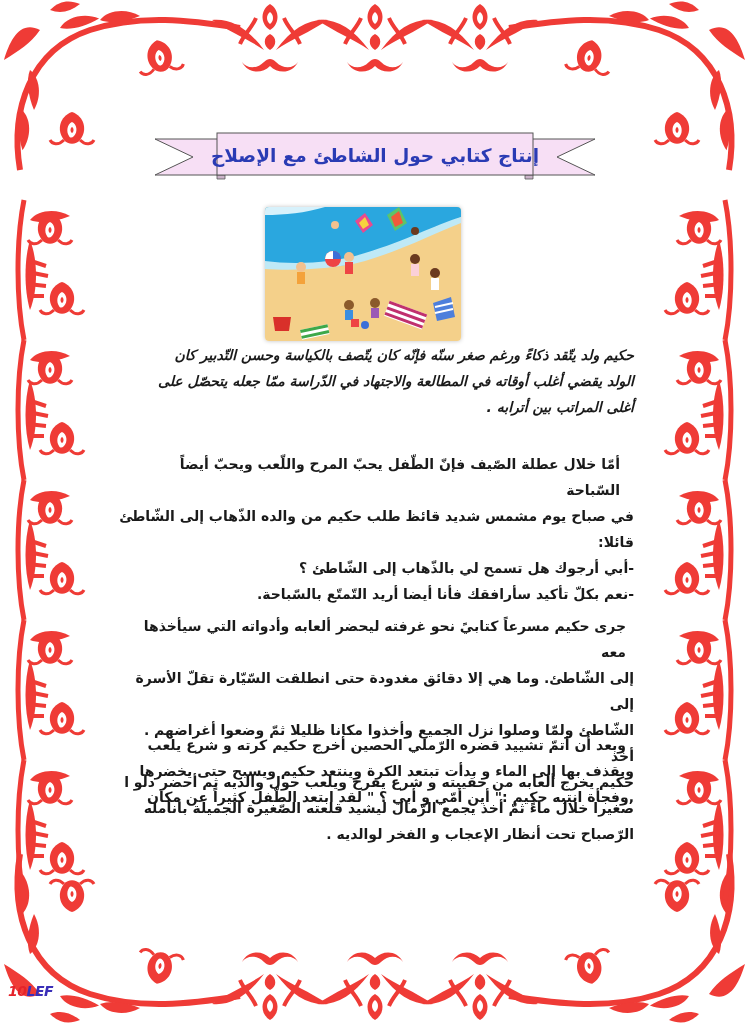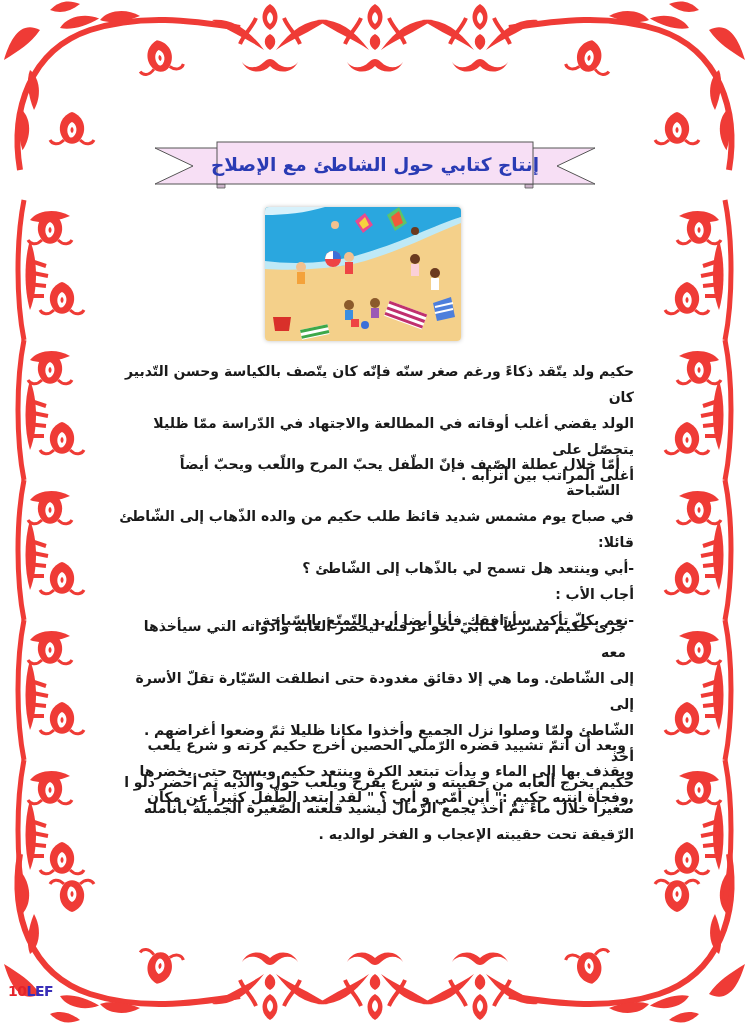--- a/index.html
+++ b/index.html
@@ -4,21 +4,21 @@
 <style>
   html, body { margin:0; padding:0; }
   body {
     width:749px; height:1024px; position:relative; overflow:hidden;
     background:#ffffff;
     font-family:"DejaVu Sans", sans-serif;
   }
   .frame-svg { position:absolute; left:0; top:0; width:749px; height:1024px; pointer-events:none; }
 
   
-  .ribbon { position:absolute; left:155px; top:140px; width:440px; height:50px; }
+  .ribbon { position:absolute; left:155px; top:131px; width:440px; height:50px; }
   .ribbon svg { position:absolute; left:0; top:0; }
   .ribbon-title {
     position:absolute; left:65px; top:6px; width:310px; height:36px;
     display:flex; align-items:center; justify-content:center;
     direction:rtl; font-size:18.5px; font-weight:bold; color:#2a3bb4;
     white-space:nowrap;
   }
 
   
   .beach {
@@ -30,21 +30,21 @@
   
   .text {
     position:absolute; left:118px; width:516px;
     direction:rtl; text-align:right;
     font-size:14px; font-weight:bold; color:#1a1a1a; line-height:26px;
   }
   .text p { margin:0; }
 
   .logo {
     position:absolute; left:8px; top:983px; font-family:"DejaVu Sans", sans-serif;
-    font-weight:bold; font-size:14px; letter-spacing:-0.5px;
+    font-weight:bold; font-style:italic; font-size:14px; letter-spacing:-0.5px;
   }
   .logo .num { color:#e5232a; }
   .logo .lef { color:#3a2fb8; }
 </style>
 </head>
 <body>
 
 <svg class="frame-svg" viewBox="0 0 749 1024" xmlns="http://www.w3.org/2000/svg">
   <defs>
     <g id="bud">
@@ -182,42 +182,41 @@
     <polygon points="168,96 186,90 190,110 172,114" fill="#4d7fdc"></polygon>
     <line x1="170" y1="100" x2="188" y2="96" stroke="#fff" stroke-width="2"></line>
     <line x1="170" y1="106" x2="188" y2="102" stroke="#fff" stroke-width="2"></line>
 
     <polygon points="8,110 26,110 24,124 10,124" fill="#d9302a"></polygon>
     <rect x="86" y="112" width="8" height="8" fill="#e44"></rect>
     <circle cx="100" cy="118" r="4" fill="#3b6fd8"></circle>
   </svg>
 </div>
 
-<div class="text" style="top:358px;">
+<div class="text" style="top:342px;font-style:italic;">
   <p>حكيم ولد يتّقد ذكاءً ورغم صغر سنّه فإنّه كان يتّصف بالكياسة وحسن التّدبير كان</p>
-  <p>الولد يقضي أغلب أوقاته في المطالعة والاجتهاد في الدّراسة ممّا ظليلا يتحصّل على</p>
+  <p>الولد يقضي أغلب أوقاته في المطالعة والاجتهاد في الدّراسة ممّا جعله يتحصّل على</p>
   <p style="padding-right:0;">أغلى المراتب  بين أترابه .</p>
 </div>
 
 <div class="text" style="top:451px;">
   <p style="padding-right:14px;margin-left:45px;">أمّا خلال عطلة الصّيف فإنّ الطّفل يحبّ المرح واللّعب ويحبّ أيضاً السّباحة</p>
   <p>في صباح يوم مشمس  شديد قائظ طلب حكيم من والده   الذّهاب إلى الشّاطئ</p>
   <p>قائلا:</p>
-  <p>-أبي وينتعد هل تسمح لي بالذّهاب إلى الشّاطئ ؟</p>
-  <p>أجاب الأب :</p>
+  <p>-أبي أرجوك هل تسمح لي بالذّهاب إلى الشّاطئ ؟</p>
   <p>-نعم بكلّ تأكيد سأرافقك فأنا أيضا أريد التّمتّع بالسّباحة.</p>
 </div>
 
 <div class="text" style="top:613px;">
   <p style="padding-right:8px;">جرى حكيم مسرعاً كتابيً  نحو غرفته ليحضر ألعابه وأدواته التي سيأخذها معه</p>
   <p>إلى الشّاطئ. وما هي إلا دقائق مغدودة حتى   انطلقت السّيّارة تقلّ الأسرة إلى</p>
   <p>الشّاطئ ولمّا وصلوا نزل الجميع وأخذوا مكانا ظليلا ثمّ  وضعوا أغراضهم . أخذ</p>
   <p>حكيم يخرج ألعابه من حقيبته و شرع يفرح ويلعب حول والديه ثم أحضر دلو ا</p>
   <p>صغيرا خلال ماءً  ثمّ أخذ يجمع الرّمال  ليشيد  قلعته الصّغيرة الجميلة   بأنامله</p>
-  <p>الرّقيقة  تحت حقيبته الإعجاب و الفخر لوالديه .</p>
+  <p>الرّصباح  تحت أنظار الإعجاب و الفخر لوالديه .</p>
 </div>
 
 <div class="text" style="top:732px;">
   <p style="padding-right:8px;">وبعد أن أتمّ تشييد قضره الرّملي الحصين      أخرج حكيم كرته و شرع يلعب</p>
   <p>ويقذف بها إلى الماء و بدأت تبتعد الكرة وينتعد  حكيم ويسبح حتى يخضرها</p>
   <p>,وفجأة انتبه  حكيم :" أين أمّي و أبي ؟ "    لقد ابتعد الطّفل  كثيراً  عن مكان</p>
 </div>
 
 <div class="logo">
   <span class="num">10</span><span class="lef">LEF</span>

